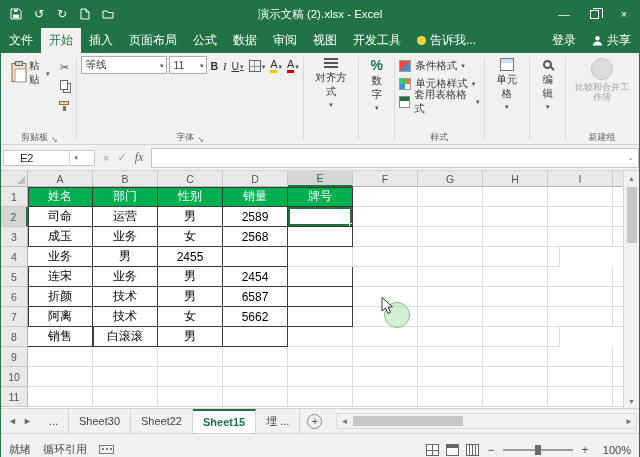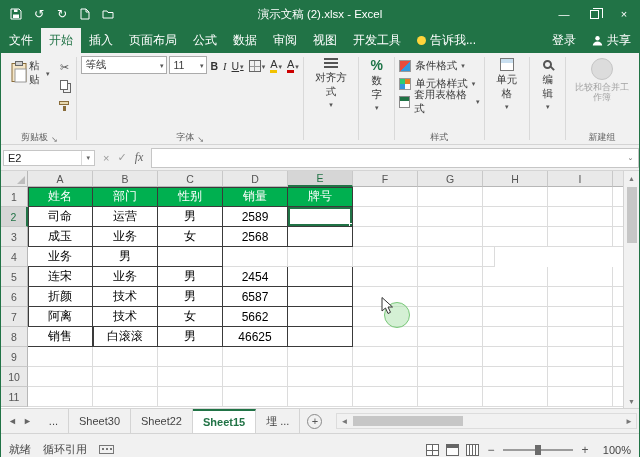--- a/index.html
+++ b/index.html
@@ -60,21 +60,21 @@
 .ic-tbl{width:12px;height:12px;border:1px solid #888;background:linear-gradient(#217346 0 4px,#fff 4px)}
 .ic-cs{width:12px;height:12px;border:1px solid #999;background:conic-gradient(#e67e22 0 25%,#fdfdfd 25% 50%,#3498db 50% 75%,#2ecc71 75%)}
 .ic-cells{width:14px;height:13px;border:1px solid #777;background:linear-gradient(#c9dff0 0 4px,#fff 4px),linear-gradient(#777,#777) center/100% 1px no-repeat}
 .ic-find{width:9px;height:9px;border:2px solid #555;border-radius:50%;position:relative;margin:2px}
 .ic-find::after{content:'';position:absolute;width:6px;height:2px;background:#555;transform:rotate(45deg);right:-5px;bottom:-2px}
 .ic-compare{width:22px;height:22px;border-radius:50%;background:#dcdcdc;border:1px solid #c5c5c5}
 .graytxt{color:#a3a3a3;font-size:9px;line-height:1.15;text-align:center;width:56px}
 
 
 .fbar{height:26px;background:#f1f1f1;display:flex;align-items:center;padding:2px 0 2px 2px;gap:0;flex:0 0 auto;border-bottom:1px solid #d4d4d4}
-.namebox{width:92px;height:16px;background:#fff;border:1px solid #c6c6c6;display:flex;align-items:center;padding:0 4px;font-size:11px}
+.namebox{width:92px;height:16px;background:#fff;border:1px solid #c6c6c6;display:flex;align-items:center;padding:0 16px;font-size:11px}
 .namebox .nbval{flex:1}
 .nbdd{border-left:1px solid #d9d9d9;padding-left:4px;font-size:7px;color:#666;height:100%;display:flex;align-items:center}
 .fxbtns{display:flex;align-items:center;gap:8px;padding:0 8px;color:#9a9a9a;font-size:11px}
 .fx{font-family:"Liberation Serif",serif;font-style:italic;color:#666;font-size:12px}
 .finput{flex:1;height:20px;background:#fff;border:1px solid #c6c6c6;border-right:none;display:flex;align-items:center;padding:0 4px}
 .fexpand{width:16px;height:20px;background:#fff;border:1px solid #c6c6c6;border-left:none;display:flex;align-items:center;justify-content:center;font-size:7px;color:#666}
 
 
 .gridwrap{flex:1;display:flex;overflow:hidden;background:#fff}
 .sheet{width:624px;overflow:hidden;background:#fff}
@@ -448,20 +448,21 @@
           <div class="cell"></div>
           <div class="cell"></div>
           <div class="cell"></div>
           <div class="cell"></div>
           <div class="cell sliver"></div>
         </div>
         <div class="grow">
           <div class="rowhdr">4</div>
           <div class="cell tb">业务</div>
           <div class="cell tb">男</div>
+          <div class="cell tb">2455</div>
           <div class="cell tb"></div>
           <div class="cell"></div>
           <div class="cell"></div>
           <div class="cell"></div>
           <div class="cell"></div>
           <div class="cell sliver"></div>
         </div>
         <div class="grow">
           <div class="rowhdr">5</div>
           <div class="cell tb tbl">连宋</div>
@@ -499,21 +500,20 @@
           <div class="cell"></div>
           <div class="cell"></div>
           <div class="cell"></div>
           <div class="cell sliver"></div>
         </div>
         <div class="grow">
           <div class="rowhdr">8</div>
           <div class="cell tb">销售</div>
           <div class="cell tb tbl">白滚滚</div>
           <div class="cell tb">男</div>
-          <div class="cell tb">46625</div>
           <div class="cell tb"></div>
           <div class="cell"></div>
           <div class="cell"></div>
           <div class="cell"></div>
           <div class="cell"></div>
           <div class="cell sliver"></div>
         </div>
         <div class="grow">
           <div class="rowhdr">9</div>
           <div class="cell"></div>

